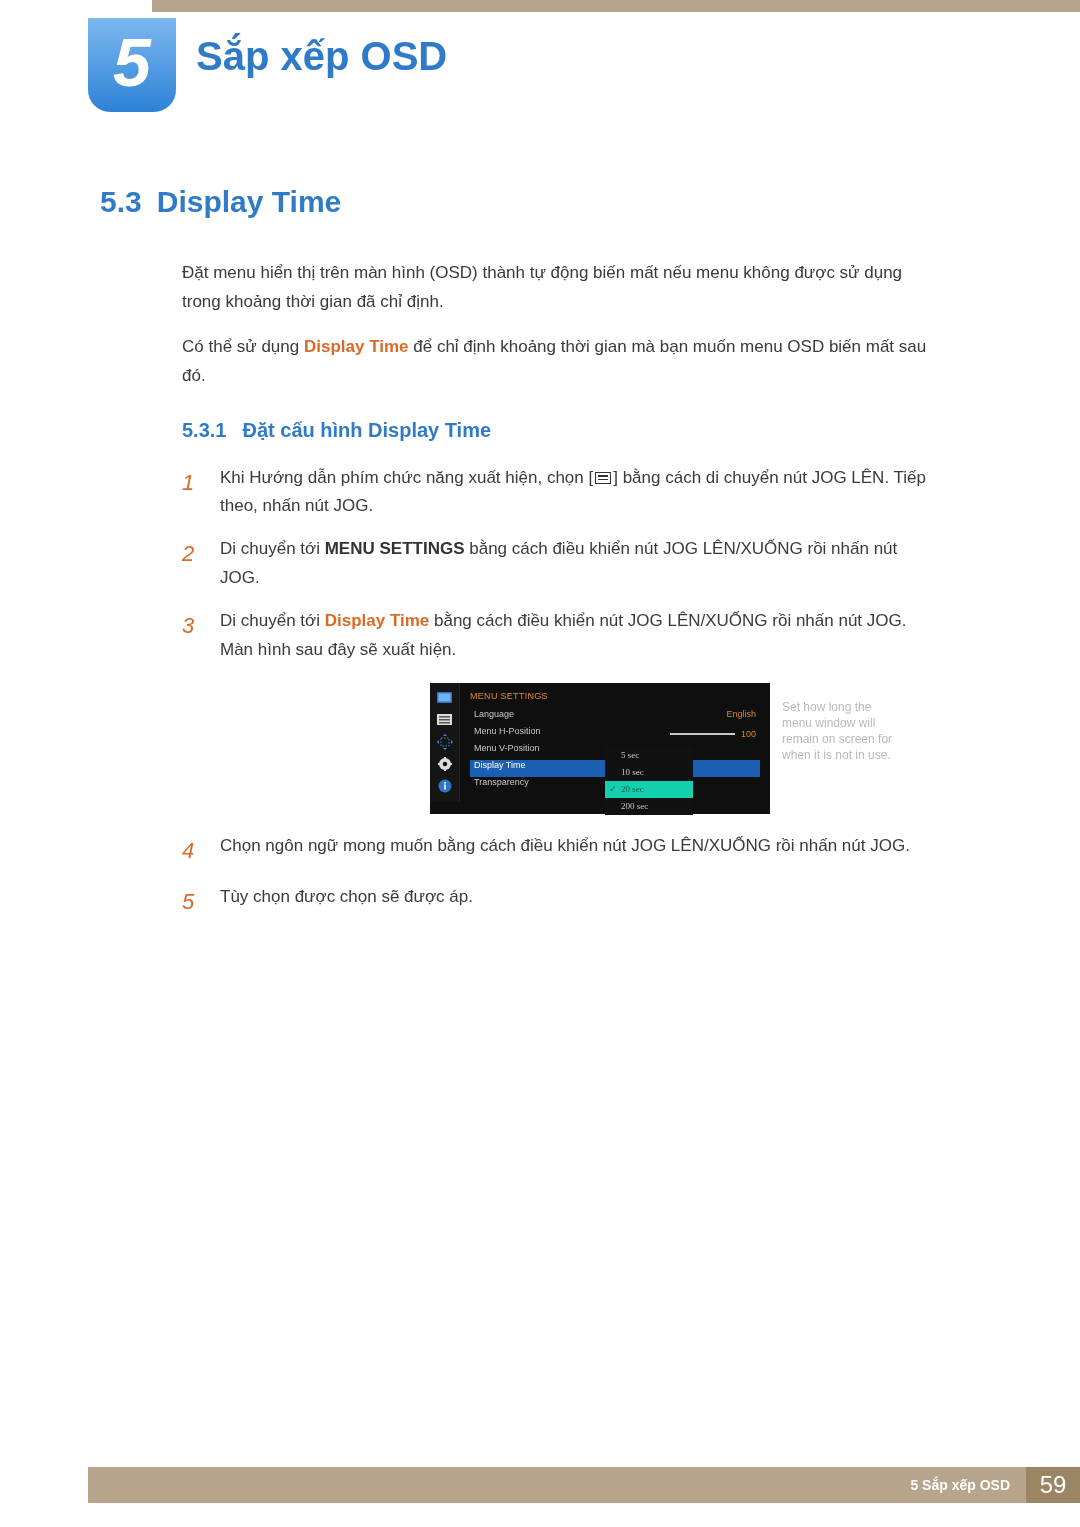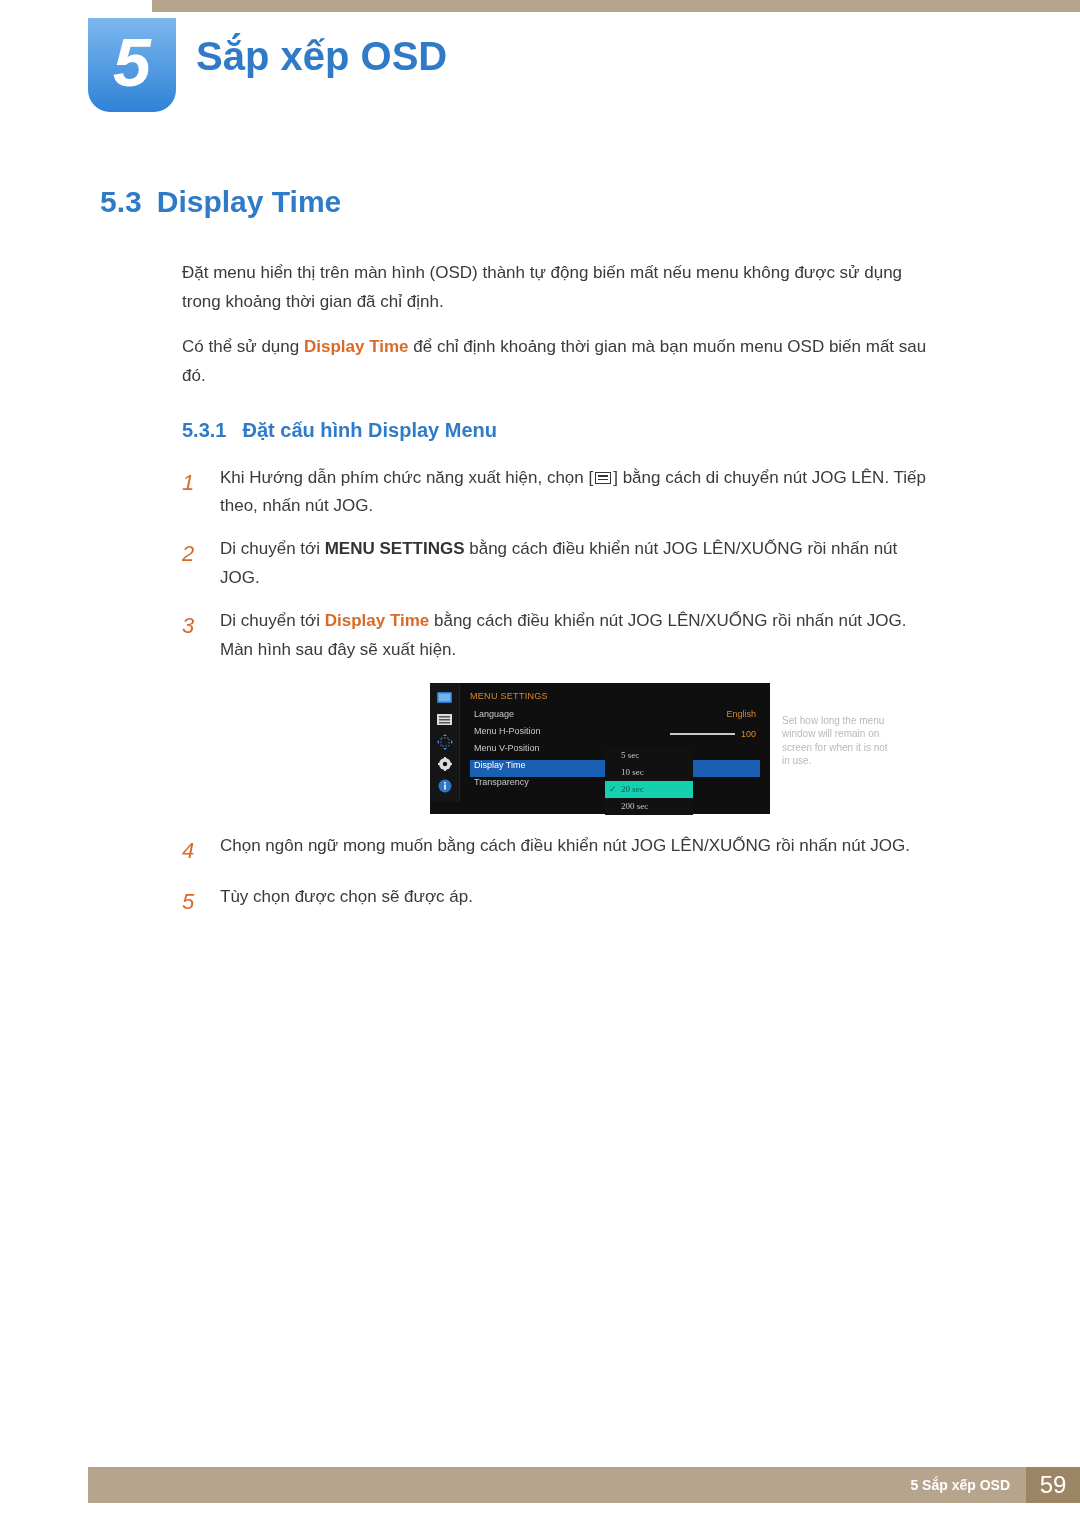--- a/index.html
+++ b/index.html
@@ -190,23 +190,23 @@
     content: "✓";
     position: absolute;
     left: 4px;
     color: #0a5a4c;
     font-size: 9px;
   }
 
   .osd-help {
     position: absolute;
     right: -124px;
-    top: 31px;
+    top: 16px;
     width: 112px;
-    font-size: 10px;
+    font-size: 12px;
     line-height: 1.35;
     color: #b9b9b9;
   }
 
   
   .footer {
     position: absolute;
     left: 88px; right: 0; bottom: 24px;
     height: 36px;
     display: flex;
@@ -253,21 +253,21 @@
 
   <div class="body-text">
     <p>Đặt menu hiển thị trên màn hình (OSD) thành tự động biến mất nếu menu không được sử dụng trong khoảng thời gian đã chỉ định.</p>
     <p>
       <span>Có thể sử dụng </span><span class="kw">Display Time</span><span> để chỉ định khoảng thời gian mà bạn muốn menu OSD biến mất sau đó.</span>
     </p>
   </div>
 
   <div class="subsection-head">
     <span>5.3.1</span>
-    <span>Đặt cấu hình Display Menu</span>
+    <span>Đặt cấu hình Display Time</span>
   </div>
 
   <div class="steps">
 
     <div class="step">
       <span class="snum">1</span>
       <span class="stext">
         <span>Khi Hướng dẫn phím chức năng xuất hiện, chọn [</span><span class="menu-icon"></span><span>] bằng cách di chuyển nút JOG LÊN. Tiếp theo, nhấn nút JOG.</span>
       </span>
     </div>

